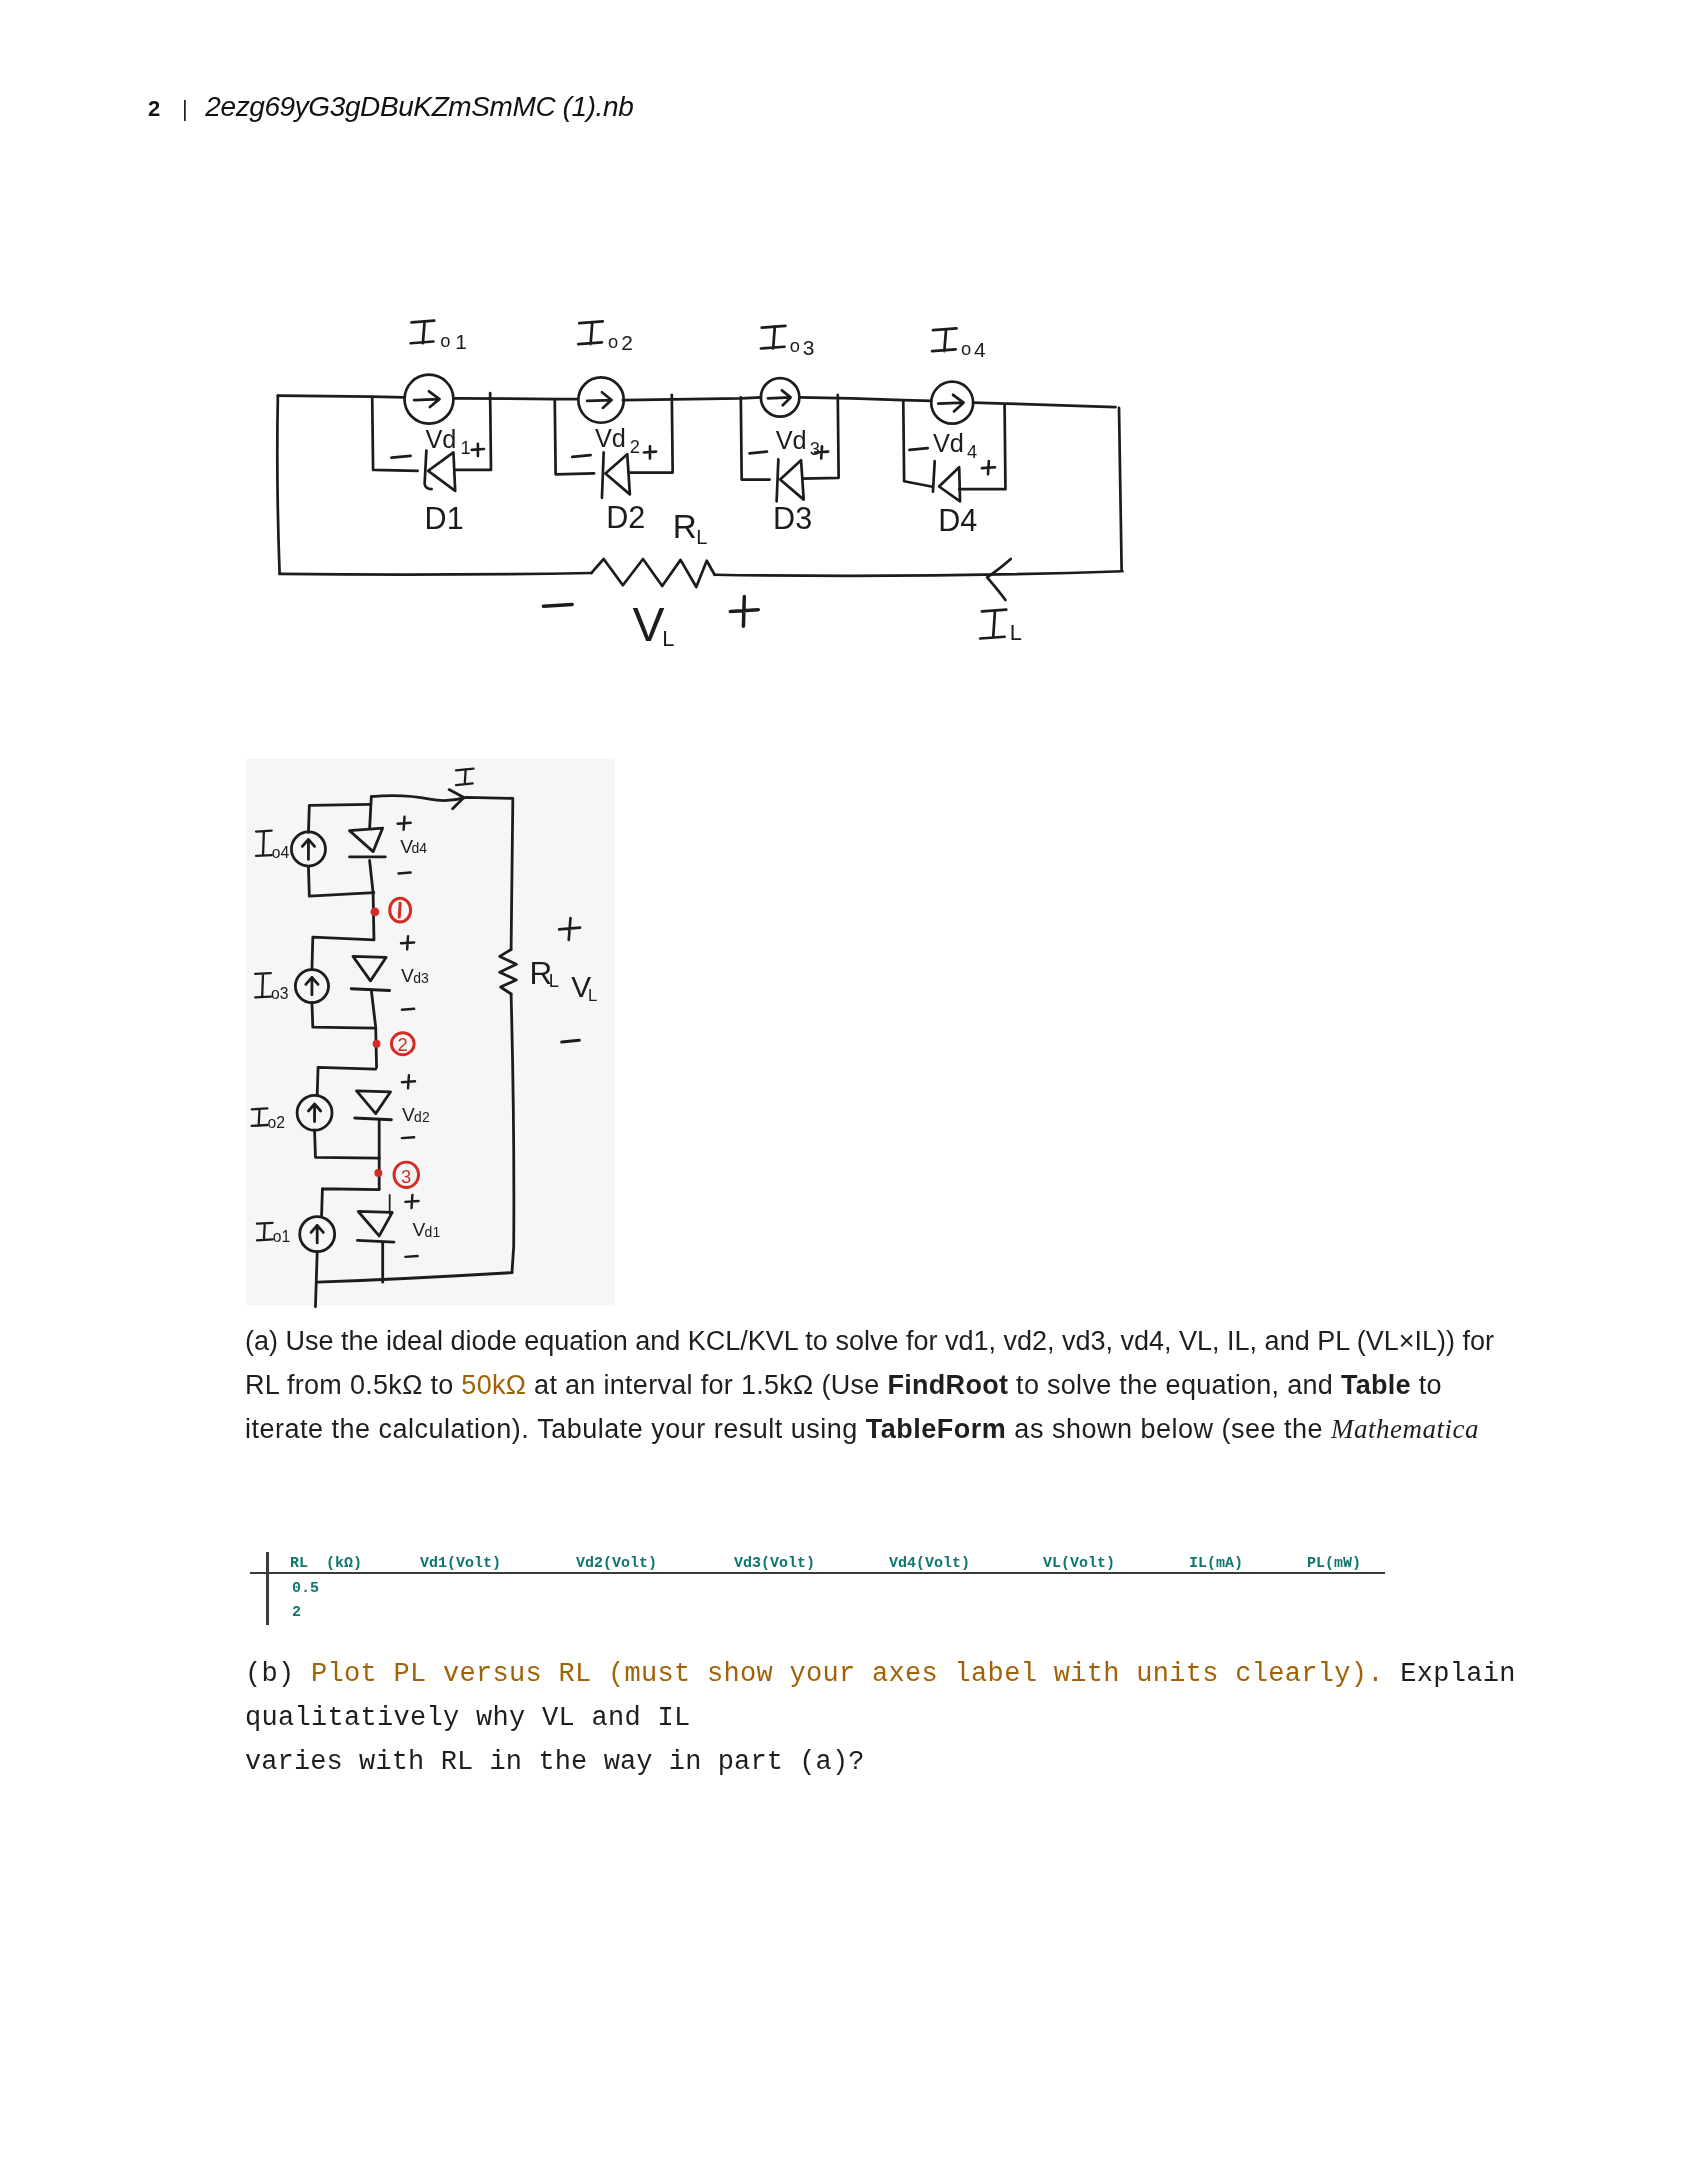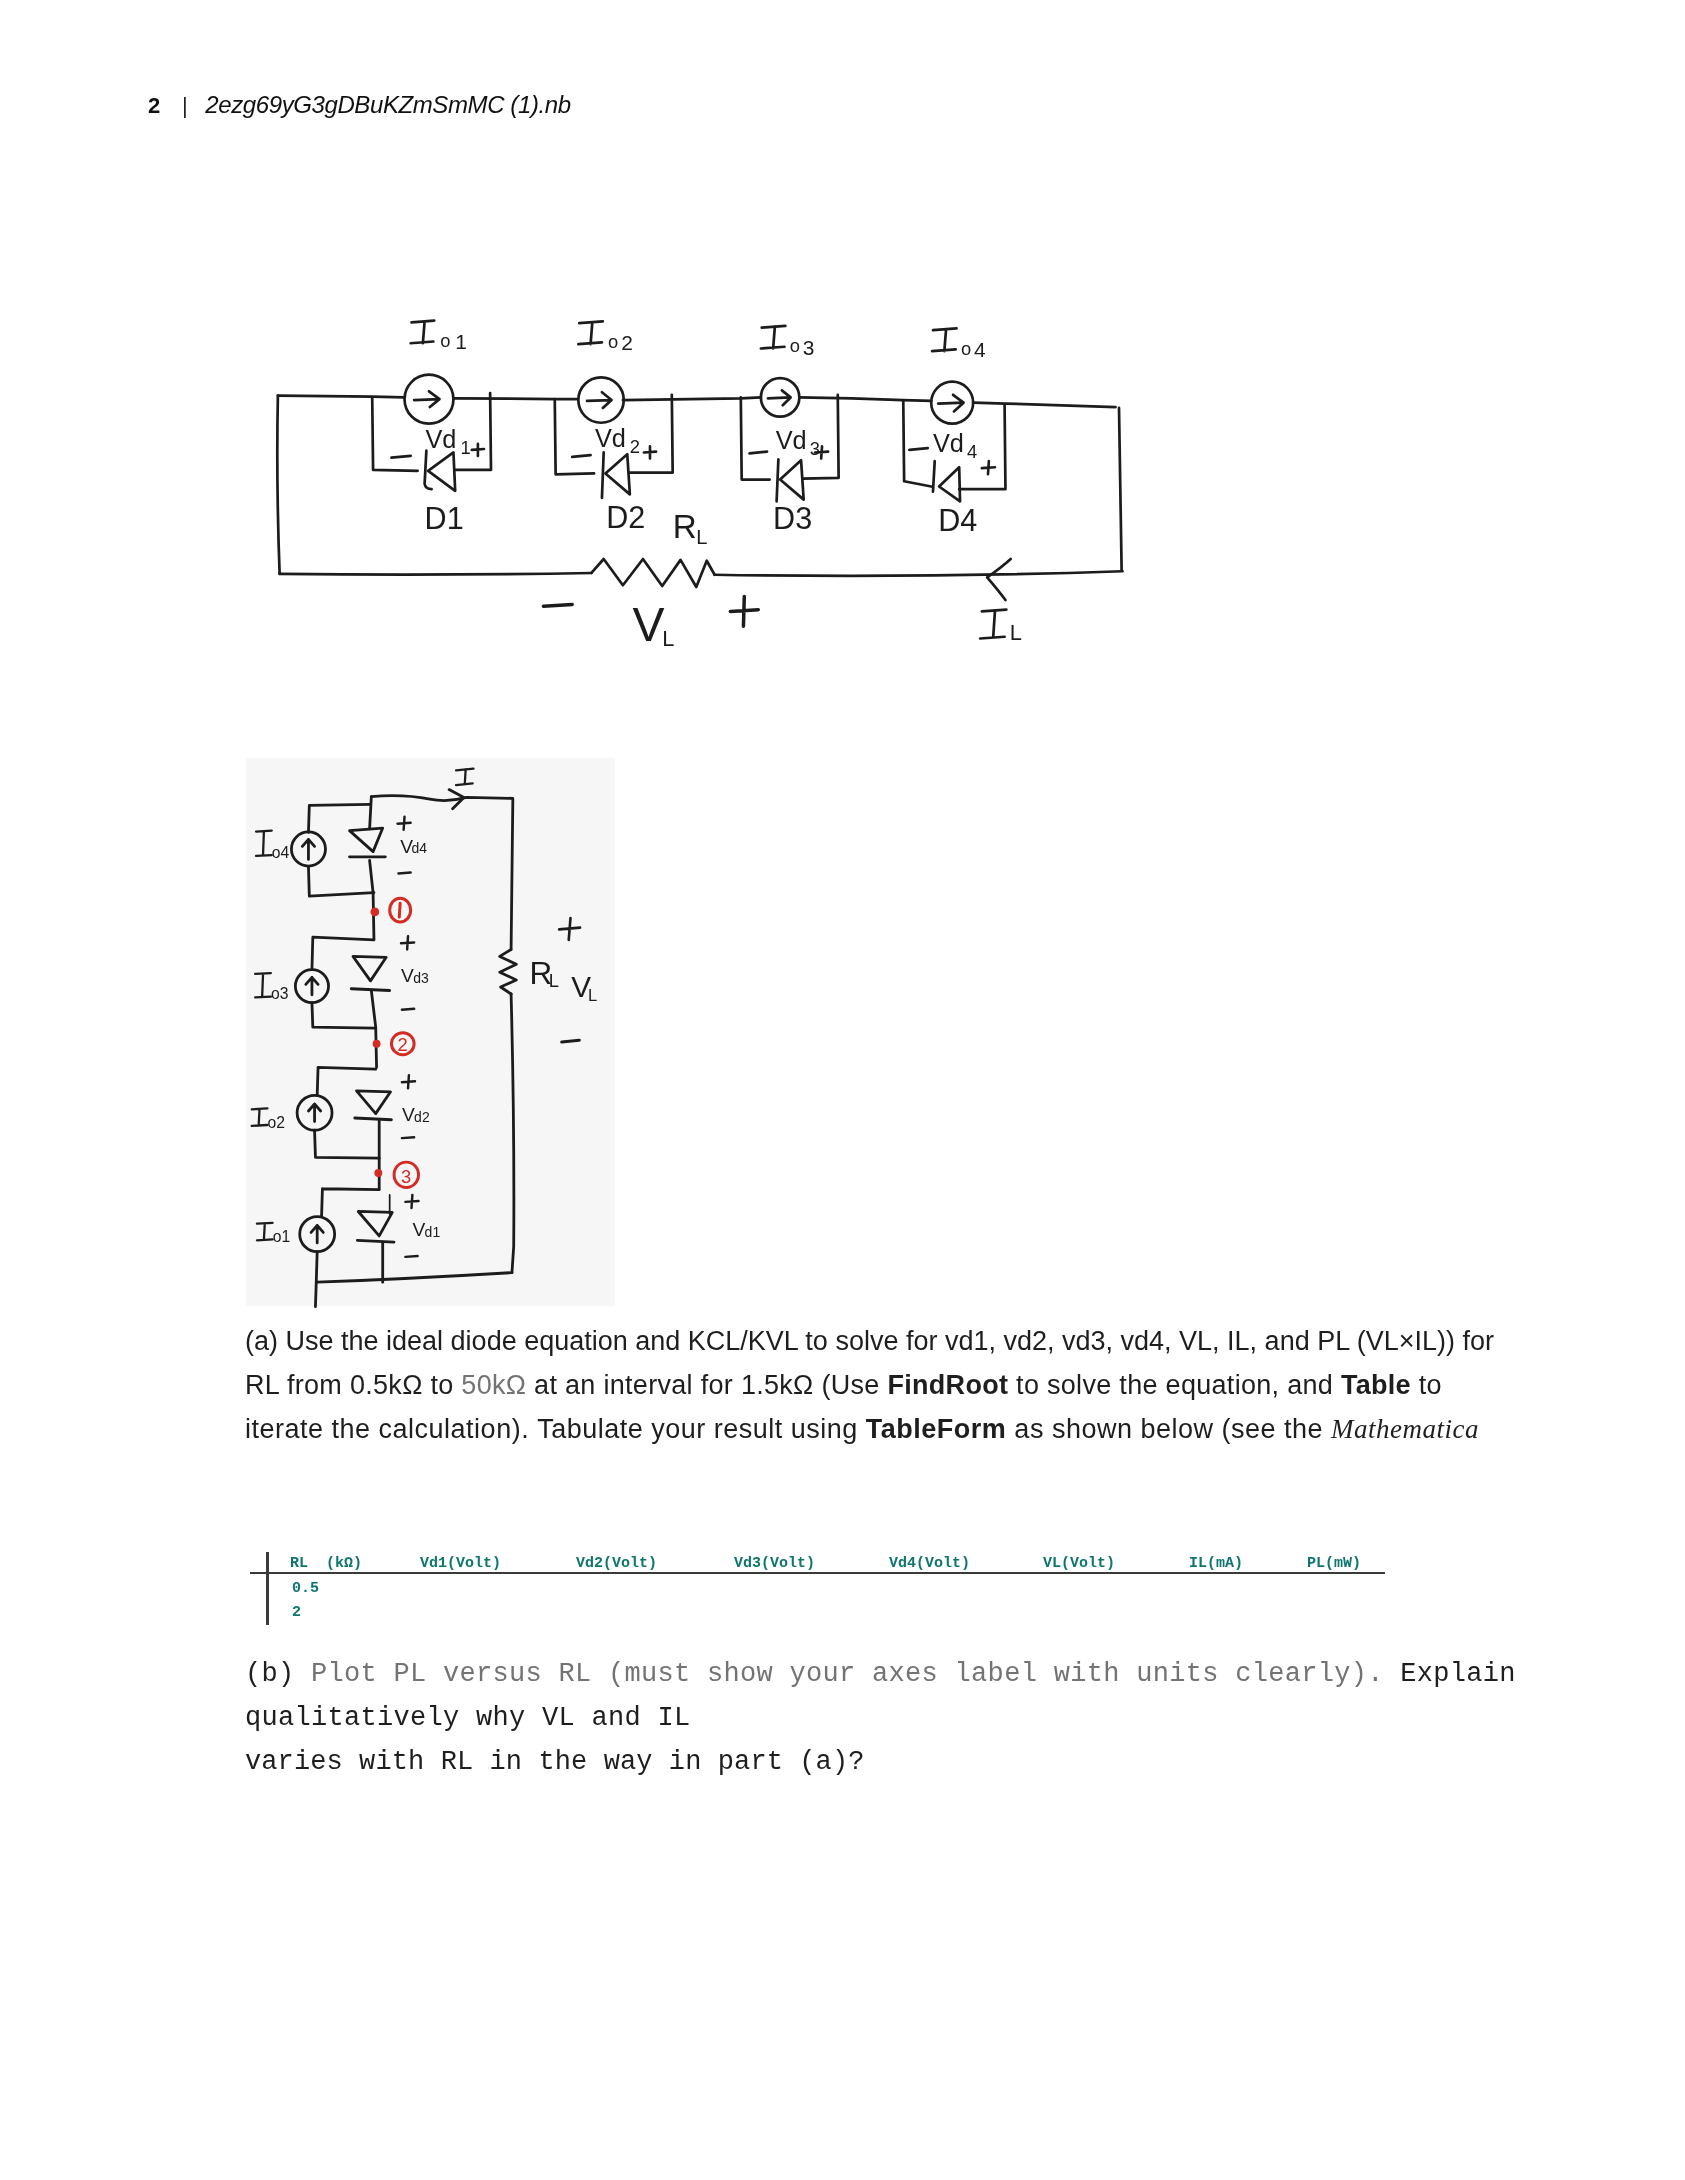--- a/index.html
+++ b/index.html
@@ -1,30 +1,30 @@
 <!DOCTYPE html>
 <html style="font-size:14px"><head>
 <meta charset="utf-8">
 <style>
   html,body{margin:0;padding:0;}
   body{width:1686px;height:2181px;position:relative;background:#ffffff;
        font-family:"Liberation Sans", sans-serif;}
   .abs{position:absolute;}
   .para{font-size:27px;line-height:44px;color:#1e1e1e;letter-spacing:0.1px;}
   .b{font-weight:bold;text-align:right;}
-  .red{color:#737373;}
+  .red{color:#a16207;}
   .mono{font-family:"Liberation Mono", monospace;font-weight:bold;color:#0f766e;font-size:15px;white-space:pre;}
 </style>
 </head>
 <body>
 
 <div class="abs" style="left:148px;top:91px;font-size:22px;color:#111;">
   <span style="font-weight:bold;">2</span>
   <span style="padding-left:15.7px;padding-right:11.4px;font-weight:400;color:#222;">|</span>
-  <span style="font-style:italic;font-size:24px;letter-spacing:-0.4px;">2ezg69yG3gDBuKZmSmMC (1).nb</span>
+  <span style="font-style:italic;font-size:28px;letter-spacing:-0.4px;">2ezg69yG3gDBuKZmSmMC (1).nb</span>
 </div>
 
 <svg class="abs" style="left:0;top:0;" width="1686" height="2181" viewBox="0 0 1930 2497" fill="none" stroke="#1c1c1c" stroke-width="3.1" stroke-linecap="round" stroke-linejoin="round">
   <rect x="282" y="868" width="422" height="627" fill="#f6f6f6" stroke="none"></rect>
 
   <g id="c1">
 
     <path d="M318,453 L426,454 L463,455"></path>
     <path d="M519,456 Q575,456 635,457 L661,457"></path>
     <path d="M713,458 Q790,457 848,456 L871,455"></path>

